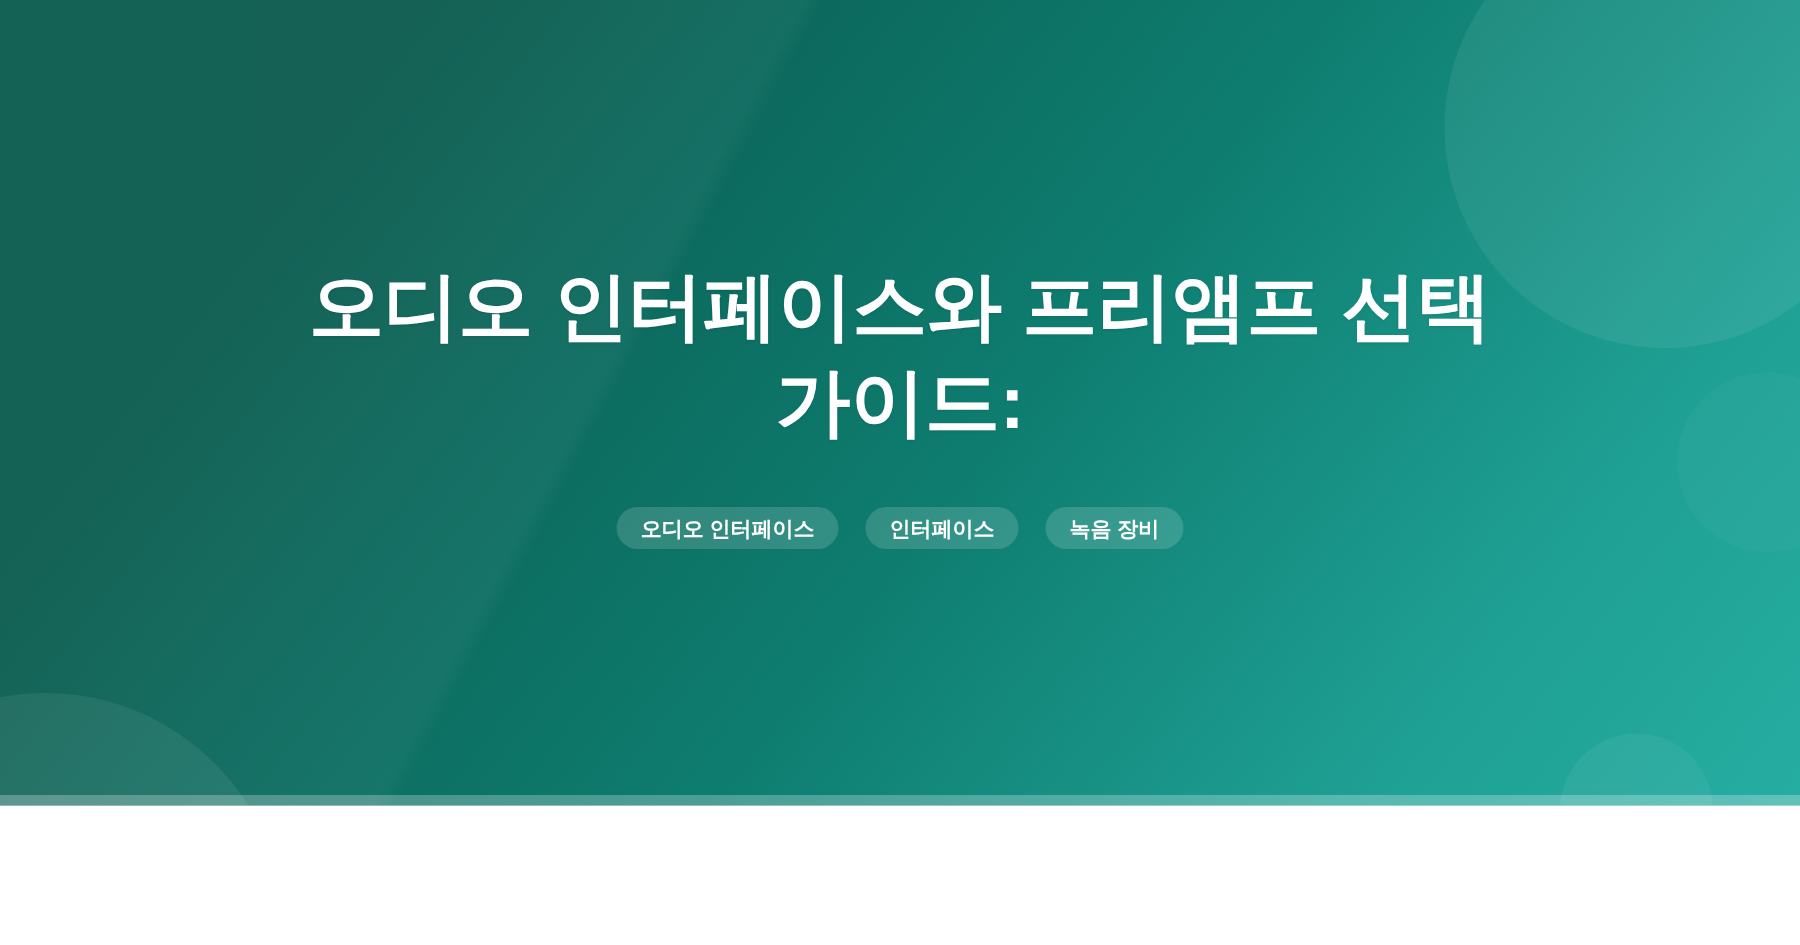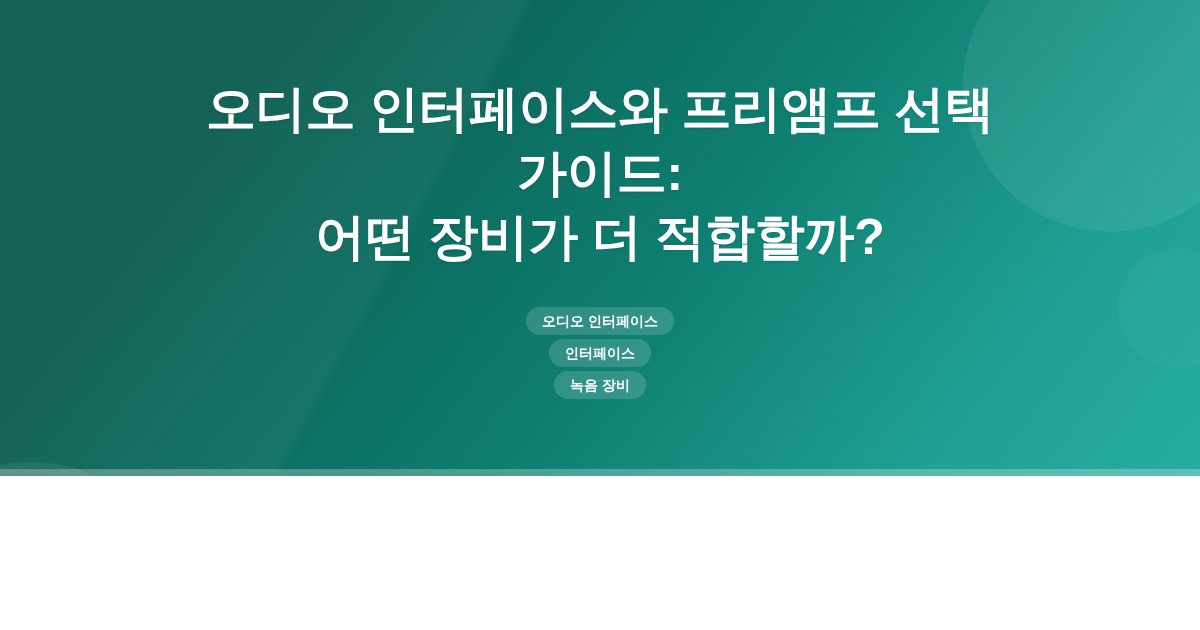--- a/index.html
+++ b/index.html
@@ -10,21 +10,21 @@
   body {
     width: 1200px;
     height: 630px;
     overflow: hidden;
     font-family: "Liberation Sans", "DejaVu Sans", sans-serif;
   }
 
   .og-card {
     position: relative;
     width: 1200px;
-    height: 476px;
+    height: 537px;
     overflow: hidden;
     background: linear-gradient(128deg, #0a5a4e 0%, #0a5a4e 18%, #0e7d70 55%, #1fa094 82%, #26ada1 100%);
   }
 
   
   .blob {
     position: absolute;
     border-radius: 50%;
     background: rgba(255, 255, 255, 0.072);
     pointer-events: none;
@@ -94,24 +94,24 @@
     font-size: 50px;
     line-height: 1.28;
     font-weight: 700;
     letter-spacing: -0.2px;
     word-break: keep-all;
     text-shadow: 0 1px 2px rgba(0, 0, 0, 0.10);
   }
 
   .tags {
     display: flex;
-    flex-direction: column;
+    flex-direction: row;
     align-items: center;
     justify-content: center;
-    gap: 4px;
+    gap: 18px;
     margin-top: 38px;
   }
 
   .tag {
     display: inline-flex;
     align-items: center;
     justify-content: center;
     height: 28px;
     padding: 0 16px;
     border-radius: 999px;
@@ -133,21 +133,20 @@
   <div class="blob blob-tr"></div>
   <div class="blob blob-tr2"></div>
   <div class="blob blob-bl"></div>
   <div class="blob blob-br"></div>
 
   <div class="content">
 
     <h1 class="title">
       <span>오디오 인터페이스와 프리앰프 선택 가이드:</span>
       <br>
-      <span>어떤 장비가 더 적합할까?</span>
     </h1>
 
     <div class="tags">
       <span class="tag">오디오 인터페이스</span>
       <span class="tag">인터페이스</span>
       <span class="tag">녹음 장비</span>
     </div>
 
   </div>
 

